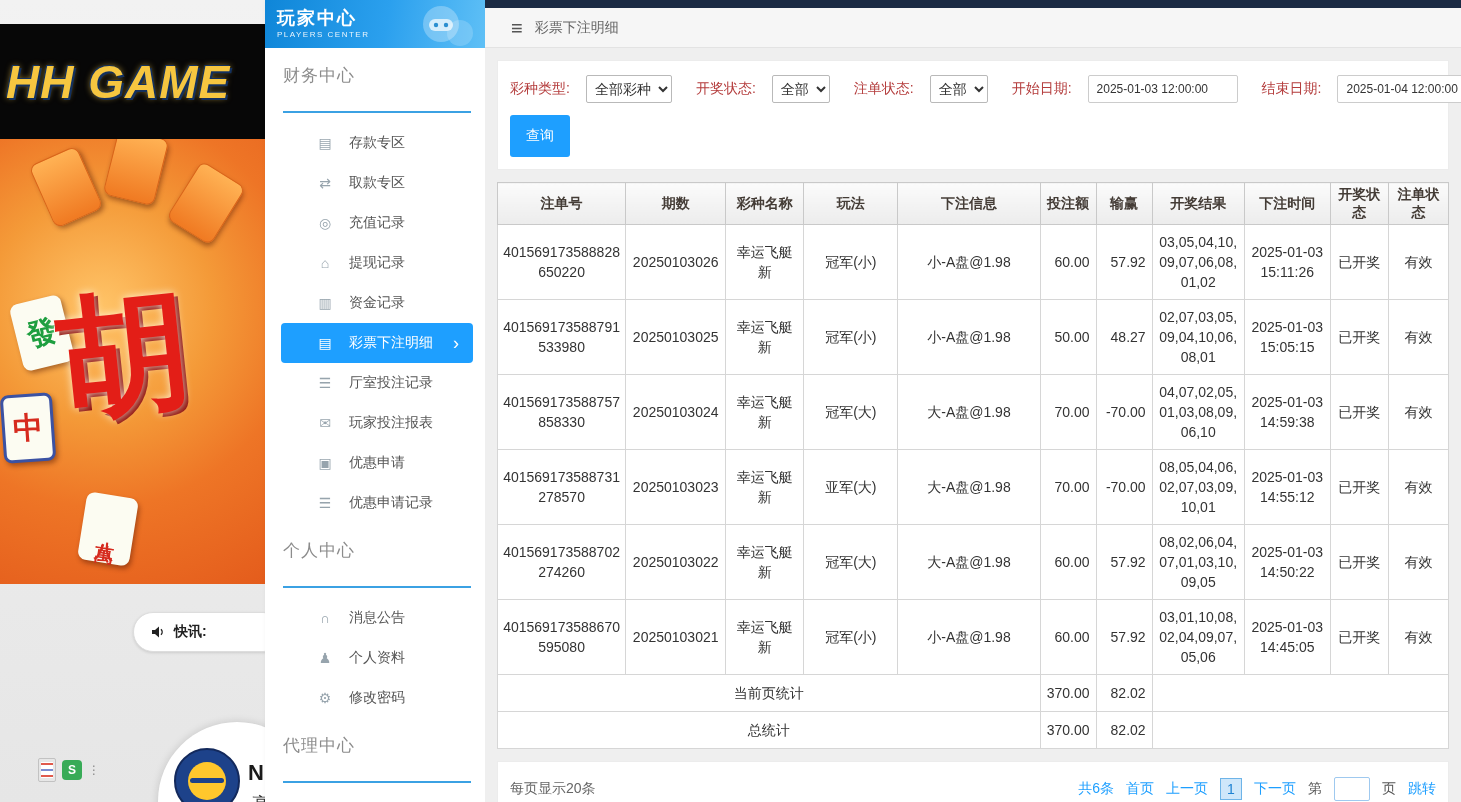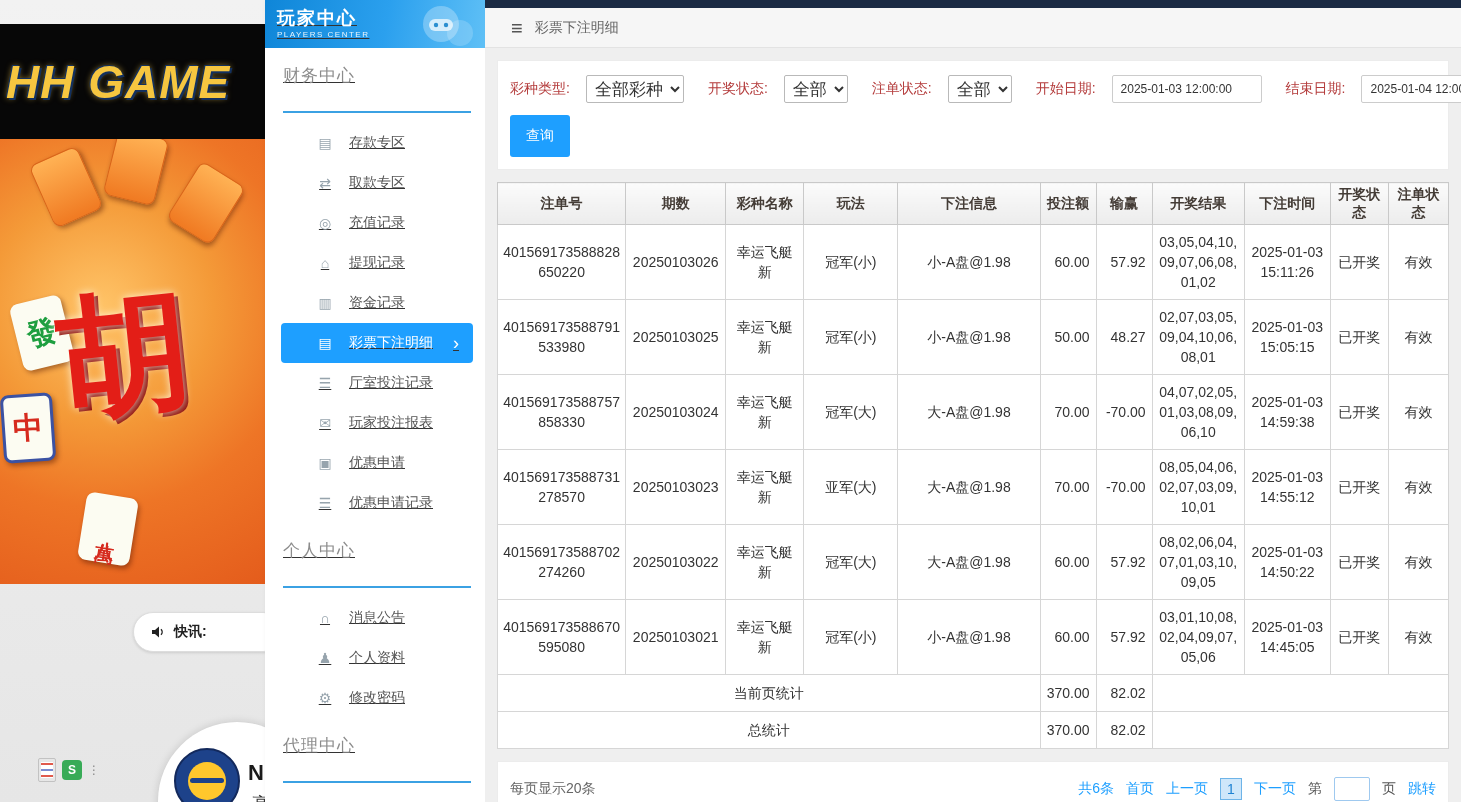--- a/index.html
+++ b/index.html
@@ -45,21 +45,21 @@
   .team-char { position:absolute; left:94px; top:70px; font-size:18px; color:#333; }
   .float-icons { position:absolute; left:38px; top:758px; display:flex; align-items:center; gap:6px; }
   .doc-icon { width:18px; height:24px; background:#fff; border:1px solid #c2c2c2; border-radius:2px;
     background-image:repeating-linear-gradient(#fff 0 4px, #e05a4c 4px 6px, #fff 6px 10px, #7a8bd0 10px 12px); background-clip:content-box; padding:3px 2px; }
   .s-icon { width:20px; height:20px; background:#38ab57; border-radius:4px; color:#fff; font-size:12px; font-weight:bold;
     display:flex; align-items:center; justify-content:center; }
   .more-icon { color:#8a8a8a; font-size:12px; }
 
   
   .sidebar { position:absolute; left:265px; top:0; width:220px; height:802px; background:#fff; overflow:hidden;
-    box-shadow:2px 0 6px rgba(0,0,0,.08);text-decoration:underline; }
+    box-shadow:2px 0 6px rgba(0,0,0,.08); }
   .sidebar-header { height:48px; padding:6px 12px; color:#fff; position:relative; overflow:hidden;
     background:linear-gradient(100deg,#0f86d8 0%, #2ba0ee 55%, #5fc0f6 100%); }
   .sidebar-title { font-size:18px; font-weight:bold; letter-spacing:2px; }
   .sidebar-subtitle { font-size:8px; letter-spacing:1.5px; color:rgba(255,255,255,.9); }
   .pad-badge { position:absolute; right:26px; top:6px; width:36px; height:36px; border-radius:50%;
     background:rgba(255,255,255,.28); display:flex; align-items:center; justify-content:center; }
   .pad-badge::after { content:""; position:absolute; right:-14px; top:14px; width:26px; height:26px; border-radius:50%; background:rgba(255,255,255,.18); }
   .menu-section { margin:16px 14px 10px 18px; padding-bottom:24px; border-bottom:2px solid #3ba1e3;
     font-size:17px; color:#8c8c8c; letter-spacing:1px; }
   .menu-item { height:40px; display:flex; align-items:center; gap:16px; padding-left:52px;
@@ -74,21 +74,21 @@
   .top-strip { height:8px; background:#1b2b44; }
   .header-bar { height:40px; background:#f6f6f6; border-bottom:1px solid #e3e3e3;
     display:flex; align-items:center; gap:12px; padding-left:26px; color:#666; }
   .hamburger { font-size:20px; color:#555; cursor:pointer; line-height:1; }
   .content { padding:12px; }
 
   .filter-card { background:#fff; border:1px solid #ececec; padding:14px 12px 12px 12px; }
   .filter-row { display:flex; align-items:center; gap:16px; flex-wrap:nowrap; }
   .f-label { color:#b43c3c; margin-left:8px; white-space:nowrap; }
   .f-label:first-child { margin-left:0; }
-  select { height:28px; border:1px solid #b9b9b9; background:#fff; font-size:17px; color:#333; padding:0 4px;
+  select { height:28px; border:1px solid #b9b9b9; background:#fff; font-size:14px; color:#333; padding:0 4px;
     font-family:inherit; border-radius:2px; }
   .sel-type { width:118px; } .sel-small { width:66px; }
   .date-input { height:28px; width:150px; border:1px solid #ccc; padding:0 8px; font-size:12px; color:#333;
     font-family:inherit; border-radius:2px; }
   .search-btn { margin-top:12px; background:#1e9fff; color:#fff; border:none; border-radius:3px;
     padding:12px 16px; font-size:14px; cursor:pointer; font-family:inherit; }
 
   .table-wrap { margin-top:12px; background:#fff; }
   table { width:100%; border-collapse:collapse; table-layout:fixed; font-size:14px; color:#333; }
   th { background:linear-gradient(#fbfbfb,#ececec); border:1px solid #c9c9c9; height:42px;

